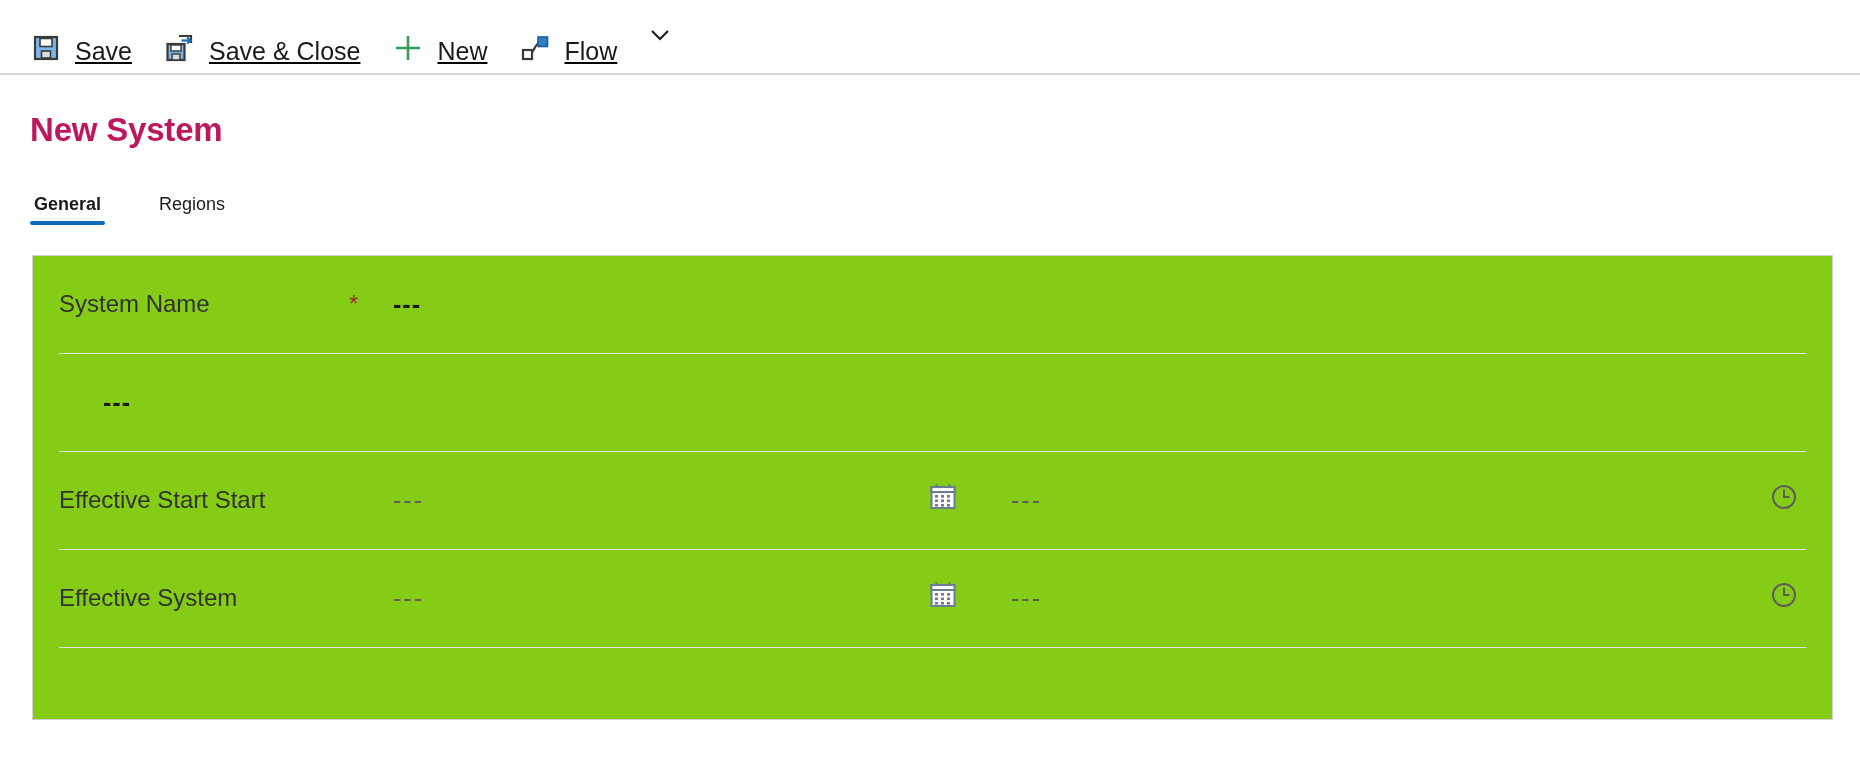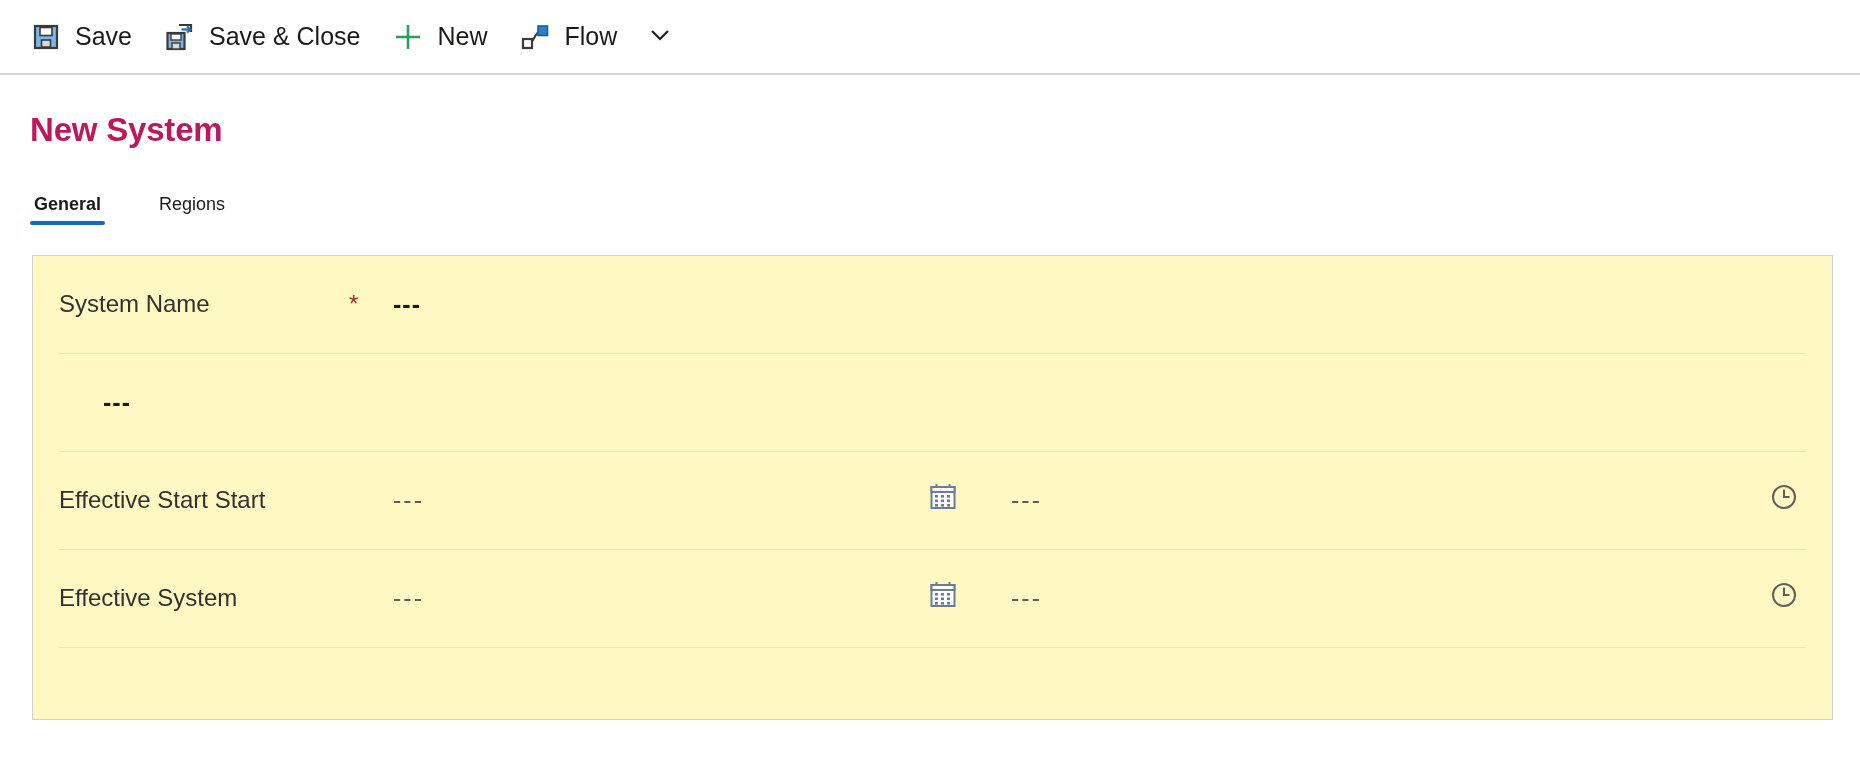--- a/index.html
+++ b/index.html
@@ -17,27 +17,28 @@
     height: 75px;
     border-bottom: 2px solid #d6d6d6;
     display: flex;
     align-items: center;
     padding-left: 14px;
     background: #ffffff;
   }
 
   .cmd-btn {
     display: flex;
-    align-items: center;
+    align-items: flex-end;
     height: 54px;
     padding: 0 16px;
     cursor: pointer;
     background: transparent;
     border: none;
     white-space: nowrap;
+    text-decoration: underline;
   }
 
   .cmd-icon {
     width: 32px;
     height: 32px;
     display: inline-flex;
     align-items: center;
     justify-content: center;
     flex: 0 0 auto;
   }
@@ -95,21 +96,21 @@
     background: #0f6cbd;
     border-radius: 2px;
   }
 
   
   #form-card {
     margin: 30px 0 0 32px;
     width: 1801px;
     height: 465px;
     border: 1px solid #d1d1d1;
-    background: #fef9c3;
+    background: #84cc16;
     padding: 0 26px;
   }
 
   .form-row {
     position: relative;
     display: flex;
     align-items: flex-start;
     border-bottom: 1px solid #e1e1e1;
     height: 98px;
   }

